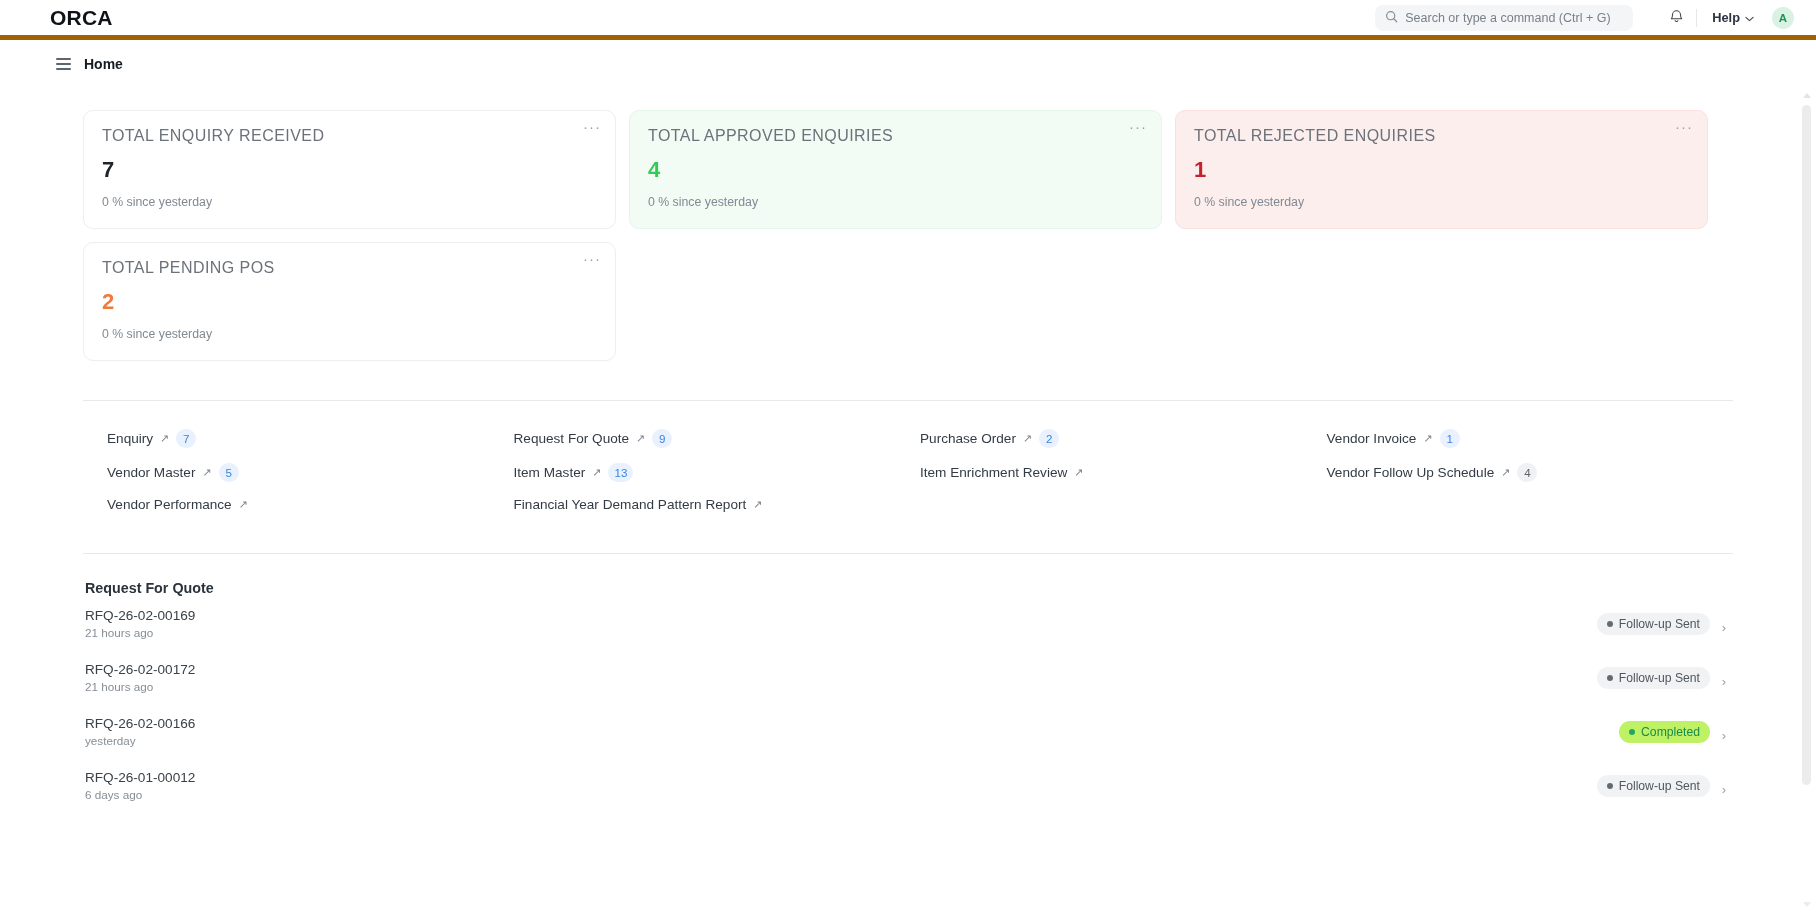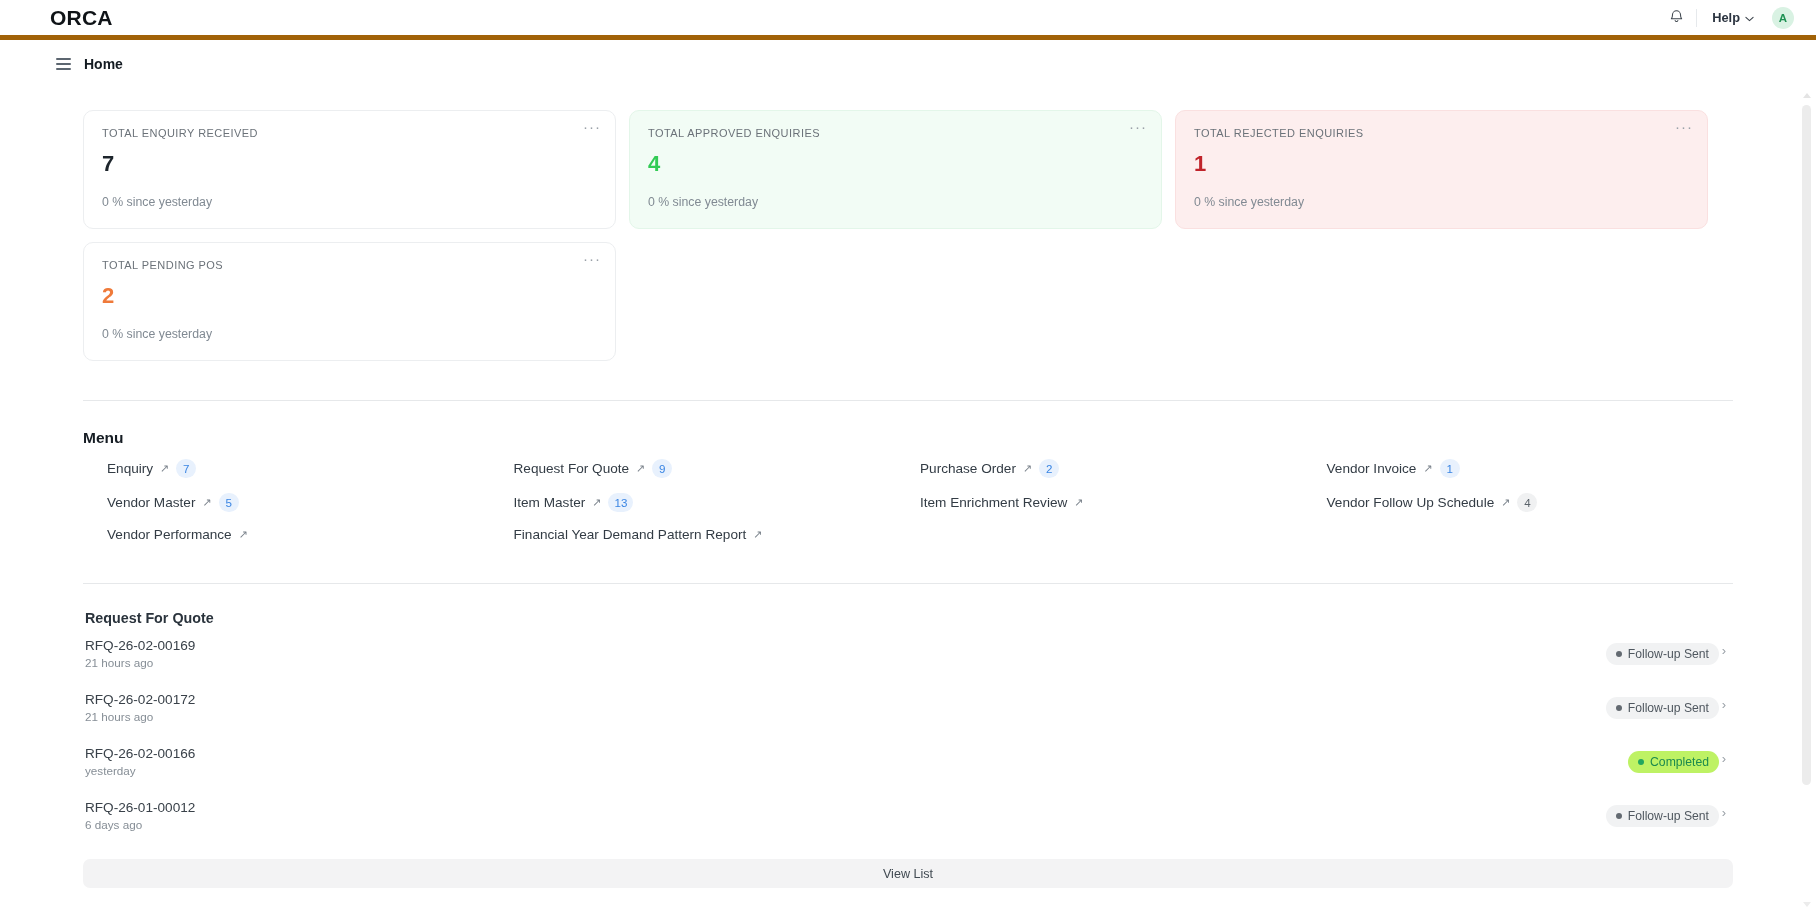--- a/index.html
+++ b/index.html
@@ -82,21 +82,21 @@
     width: 533px; height: 119px;
     border-radius: 10px;
     border: 1px solid #eceef0;
     background: #ffffff;
     padding: 16px 18px 0 18px;
     position: relative;
   }
   .card.green { background: #f2fcf5; border-color: #e3f6e9; }
   .card.red   { background: #fdeeee; border-color: #fae0e0; }
   .card-label {
-    font-size: 11px; letter-spacing: .45px;
+    font-size: 16px; letter-spacing: .45px;
     color: #6b7279; text-transform: uppercase; font-weight: 400;
   }
   .card-value {
     font-size: 22px; font-weight: 700; margin-top: 12px; color: #1d252c;
   }
   .card-value.is-green { color: #32cb54; }
   .card-value.is-red   { color: #c0232a; }
   .card-value.is-orange{ color: #ef7a3a; }
   .card-sub {
     position: absolute; left: 18px; bottom: 19px;
@@ -141,21 +141,21 @@
   .list-sec { padding-top: 26px; }
   .list-title { font-size: 14.3px; font-weight: 600; color: #2a333c; margin-left: 2px; }
   .list-row {
     display: flex; align-items: center;
     padding: 12px 4px 11px 2px;
     cursor: pointer;
   }
   .row-main { display: flex; flex-direction: column; gap: 3px; }
   .row-id { font-size: 13.6px; color: #394149; }
   .row-time { font-size: 11.7px; color: #868e96; }
-  .row-right { margin-left: auto; display: flex; align-items: flex-start; }
+  .row-right { margin-left: auto; display: flex; align-items: flex-end; gap: 9px; }
   .pill {
     display: inline-flex; align-items: center; gap: 6px;
     height: 22px; padding: 0 10px; border-radius: 11px;
     font-size: 12.2px;
     background: #f1f2f3; color: #4f575f;
   }
   .pill.completed { background: #bef264; color: #1c8a4e; }
   .pill .dot { width: 6px; height: 6px; border-radius: 50%; background: #5f6view; }
   .pill .dot { background: #636a71; }
   .pill.completed .dot { background: #22a75f; }
@@ -185,20 +185,29 @@
   .sb-down { bottom: 1px; border-left: 4px solid transparent; border-right: 4px solid transparent; border-top: 5px solid #ececec; }
 </style>
 </head>
 <body>
 
 <div class="navbar">
   <div class="brand">ORCA</div>
 
   <div class="nav-right">
 
+    <div class="search-box">
+      <span>
+        <svg width="13" height="13" viewBox="0 0 16 16" fill="none">
+          <circle cx="7" cy="7" r="5" stroke="#868d95" stroke-width="1.5"></circle>
+          <line x1="10.8" y1="10.8" x2="14.5" y2="14.5" stroke="#868d95" stroke-width="1.5" stroke-linecap="round"></line>
+        </svg>
+      </span>
+      <span class="search-placeholder">Search or type a command (Ctrl + G)</span>
+    </div>
 
     <div class="bell">
       <span>
         <svg width="15" height="16" viewBox="0 0 18 19" fill="none">
           <path d="M4.2 8.1a4.8 4.8 0 0 1 9.6 0c0 3.1 1 4.3 1.4 4.8H2.8c.4-.5 1.4-1.7 1.4-4.8Z" stroke="#3c444c" stroke-width="1.25" stroke-linejoin="round"></path>
           <path d="M7.4 15a1.7 1.7 0 0 0 3.2 0" stroke="#3c444c" stroke-width="1.25" stroke-linecap="round"></path>
         </svg>
       </span>
     </div>
 
@@ -258,21 +267,20 @@
           <div class="card-value is-orange">2</div>
           <div class="card-sub">0 % since yesterday</div>
           <div class="card-dots">···</div>
         </div>
 
       </div>
 
       <div class="hr one"></div>
 
       <div class="menu-sec">
-        <div class="menu-title">Menu</div>
         <div class="menu-grid">
 
           <div class="menu-link">
             <span>Enquiry</span>
             <span class="ext">↗</span>
             <span class="badge">7</span>
           </div>
 
           <div class="menu-link">
             <span>Request For Quote</span>
@@ -382,21 +390,20 @@
           </div>
           <div class="row-right">
             <span class="pill">
               <span class="dot"></span>
               <span>Follow-up Sent</span>
             </span>
             <span class="chev">›</span>
           </div>
         </div>
 
-        <div class="viewlist">View List</div>
       </div>
 
     </div>
   </div>
 </div>
 
 <div class="scrollbar">
   <div class="sb-arrow sb-up"></div>
   <div class="sb-track"></div>
   <div class="sb-thumb"></div>

